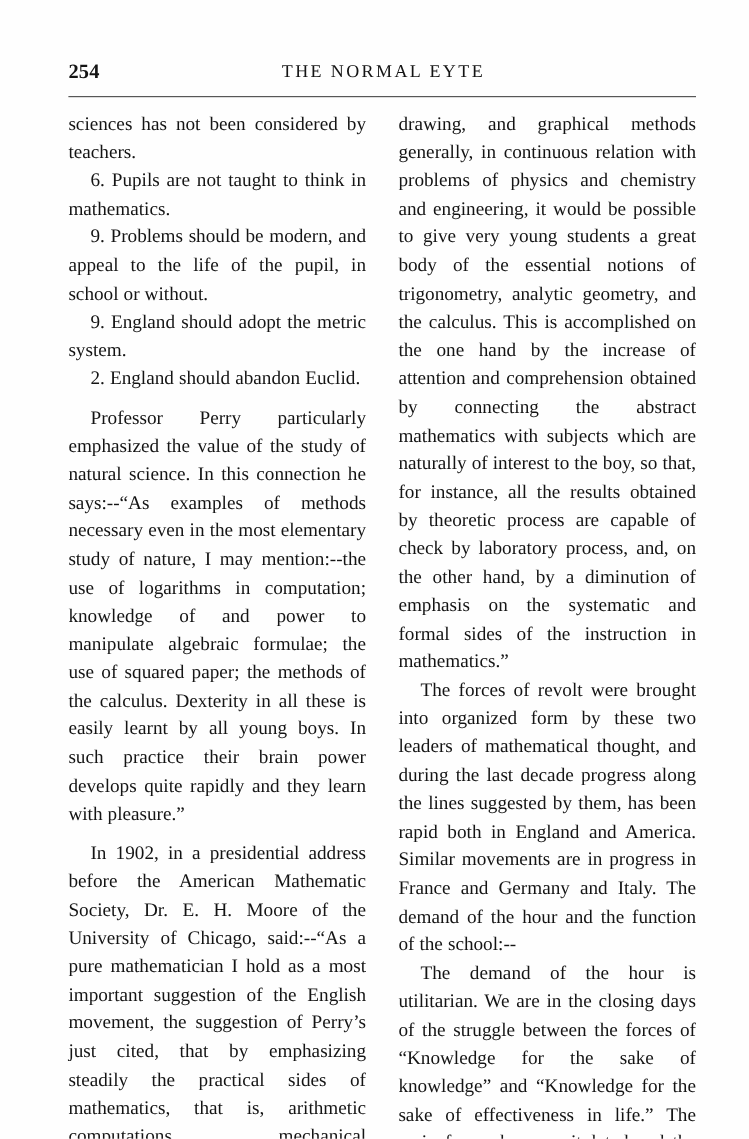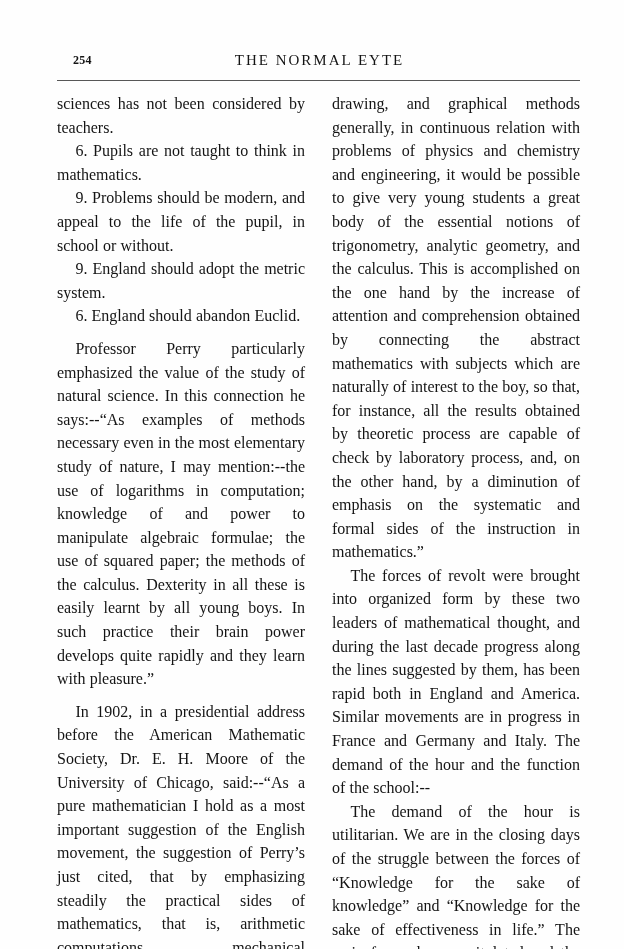--- a/index.html
+++ b/index.html
@@ -28,24 +28,24 @@
   
   .running-head {
     position: absolute;
     left: 57px;
     top: 50px;
     width: 523px;
     height: 24px;
   }
   .folio {
     position: absolute;
-    left: 16px;
+    left: 0;
     top: 0;
     font-weight: bold;
-    font-size: 12px;
+    font-size: 17px;
     letter-spacing: 0.2px;
     line-height: 20px;
   }
   .head-title {
     position: absolute;
     left: 0;
     right: 0;
     top: 0;
     text-align: center;
     font-size: 15px;
@@ -111,21 +111,21 @@
     <span class="head-title">THE NORMAL EYTE</span>
   </div>
   <div class="head-rule"></div>
 
   <div class="columns">
     <div class="col col-left">
         <p class="">sciences has not been considered by teachers.</p>
         <p class="indent ">6. Pupils are not taught to think in mathematics.</p>
         <p class="indent ">9. Problems should be modern, and appeal to the life of the pupil, in school or without.</p>
         <p class="indent ">9. England should adopt the metric system.</p>
-        <p class="indent ">6. England should abandon Euclid.</p>
+        <p class="indent ">2. England should abandon Euclid.</p>
         <p class="indent gap ">Professor Perry particularly emphasized the value of the study of natural science. In this connection he says:--“As examples of methods necessary even in the most elementary study of nature, I may mention:--the use of logarithms in computation; knowledge of and power to manipulate algebraic formulae; the use of squared paper; the methods of the calculus. Dexterity in all these is easily learnt by all young boys. In such practice their brain power develops quite rapidly and they learn with pleasure.”</p>
         <p class="indent gap flush">In 1902, in a presidential address before the American Mathematic Society, Dr. E. H. Moore of the University of Chicago, said:--“As a pure mathematician I hold as a most important suggestion of the English movement, the suggestion of Perry’s just cited, that by emphasizing steadily the practical sides of mathematics, that is, arithmetic computations, mechanical</p>
       </div>
     <div class="col col-right">
         <p class="">drawing, and graphical methods generally, in continuous relation with problems of physics and chemistry and engineering, it would be possible to give very young students a great body of the essential notions of trigonometry, analytic geometry, and the calculus. This is accomplished on the one hand by the increase of attention and comprehension obtained by connecting the abstract mathematics with subjects which are naturally of interest to the boy, so that, for instance, all the results obtained by theoretic process are capable of check by laboratory process, and, on the other hand, by a diminution of emphasis on the systematic and formal sides of the instruction in mathematics.”</p>
         <p class="indent ">The forces of revolt were brought into organized form by these two leaders of mathematical thought, and during the last decade progress along the lines suggested by them, has been rapid both in England and America. Similar movements are in progress in France and Germany and Italy. The demand of the hour and the function of the school:--</p>
         <p class="indent flush">The demand of the hour is utilitarian. We are in the closing days of the struggle between the forces of “Knowledge for the sake of knowledge” and “Knowledge for the sake of effectiveness in life.” The main forces have capitulated and the guerilla warfare is in progress. Wise educators are adapting themselves to the new condi-</p>
       </div>
   </div>
 

